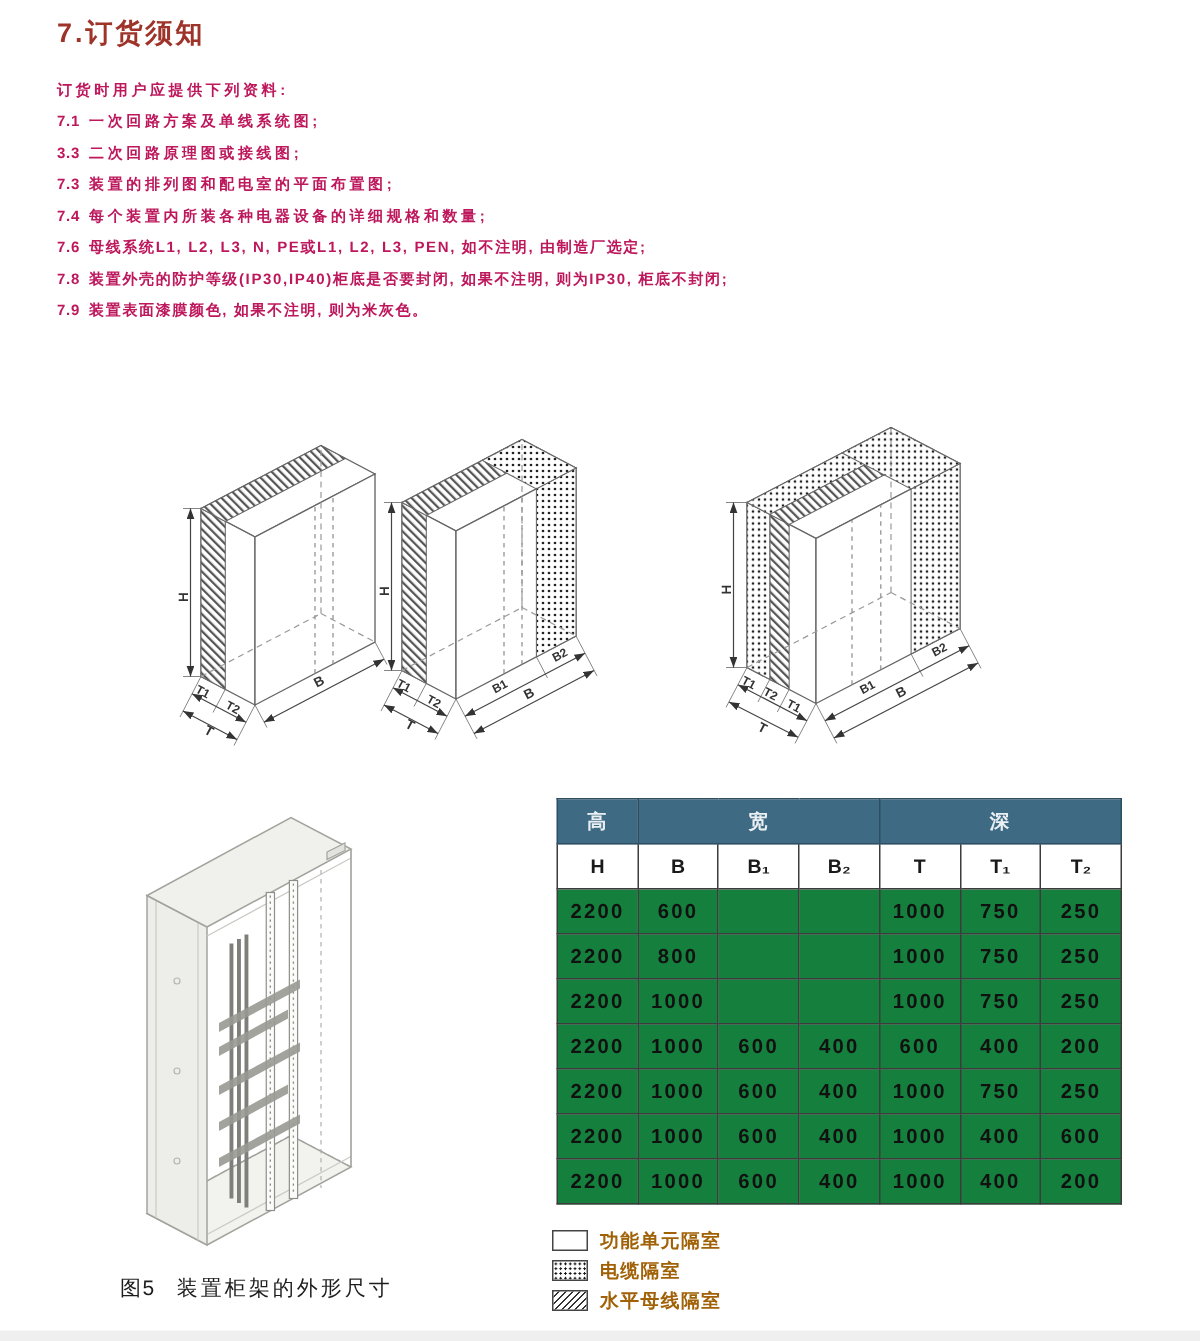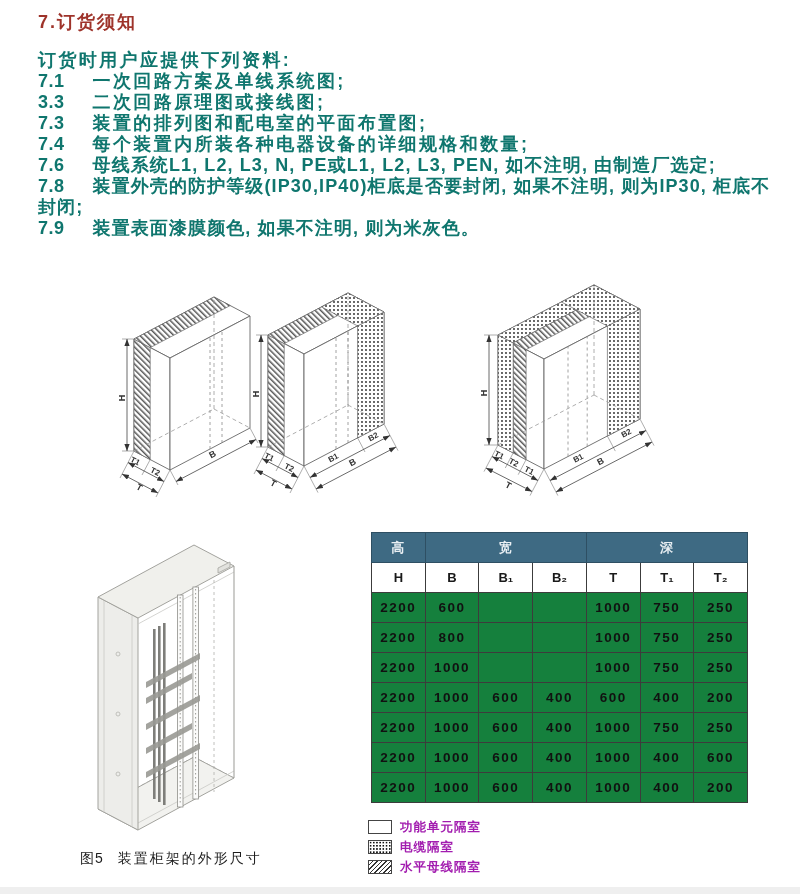--- a/index.html
+++ b/index.html
@@ -7,24 +7,24 @@
     width:800px;height:894px;position:relative;background:#ffffff;
     font-family:"Liberation Sans","DejaVu Sans",sans-serif;
     overflow:hidden;color:#242424;
   }
   .heading{
     position:absolute;left:38px;top:10px;
     font-size:18px;font-weight:bold;color:#9e332a;letter-spacing:2px;
   }
   .textblock{
     position:absolute;left:38px;top:50px;width:736px;
-    font-size:18px;font-weight:bold;color:#0f766e;line-height:21px;
+    font-size:10px;font-weight:bold;color:#be185d;line-height:21px;
   }
   .tline{margin:0;}
-  .tline .num{margin-right:28px;letter-spacing:0.5px;}
+  .tline .num{margin-right:6px;letter-spacing:0.5px;}
   .ls-w{letter-spacing:2.4px;}
   .ls-m{letter-spacing:1.1px;}
   .ls-t{letter-spacing:0.2px;}
   svg text{font-family:"Liberation Sans","DejaVu Sans",sans-serif;font-weight:bold;fill:#333;}
   .diag{position:absolute;}
   #d1{left:118px;top:292px;}
   #d2{left:252px;top:288px;}
   #d3{left:480px;top:283px;}
   #fig5{left:80px;top:534px;}
   .caption{
@@ -57,21 +57,21 @@
     width:22px;height:12px;border:1px solid #444;margin-right:8px;background:#fff;flex:0 0 auto;
   }
   .swatch.dots{
     background-color:#fff;
     background-image:radial-gradient(circle,#111 33%,transparent 37%);
     background-size:3.2px 3.2px;
   }
   .swatch.hatch{
     background:repeating-linear-gradient(135deg,#fff 0 2.2px,#333 2.2px 3.2px);
   }
-  .legend-label{font-size:12.5px;font-weight:bold;color:#a21caf;letter-spacing:1px;}
+  .legend-label{font-size:12.5px;font-weight:bold;color:#a16207;letter-spacing:1px;}
   .bottom-strip{
     position:absolute;left:0;bottom:0;width:800px;height:7px;background:#efefef;
   }
   .dimline{stroke:#444;stroke-width:0.8;fill:none;}
   .edge{stroke:#666;stroke-width:0.9;fill:#fff;}
   .hid{stroke:#999;stroke-width:0.8;stroke-dasharray:4,3;fill:none;}
   .inner-dash{stroke:#8a8a8a;stroke-width:0.8;stroke-dasharray:3,3;fill:none;}
   .ext{stroke:#777;stroke-width:0.6;fill:none;}
   .dlabel{font-size:9px;}
   .dlabel-s{font-size:8px;}

